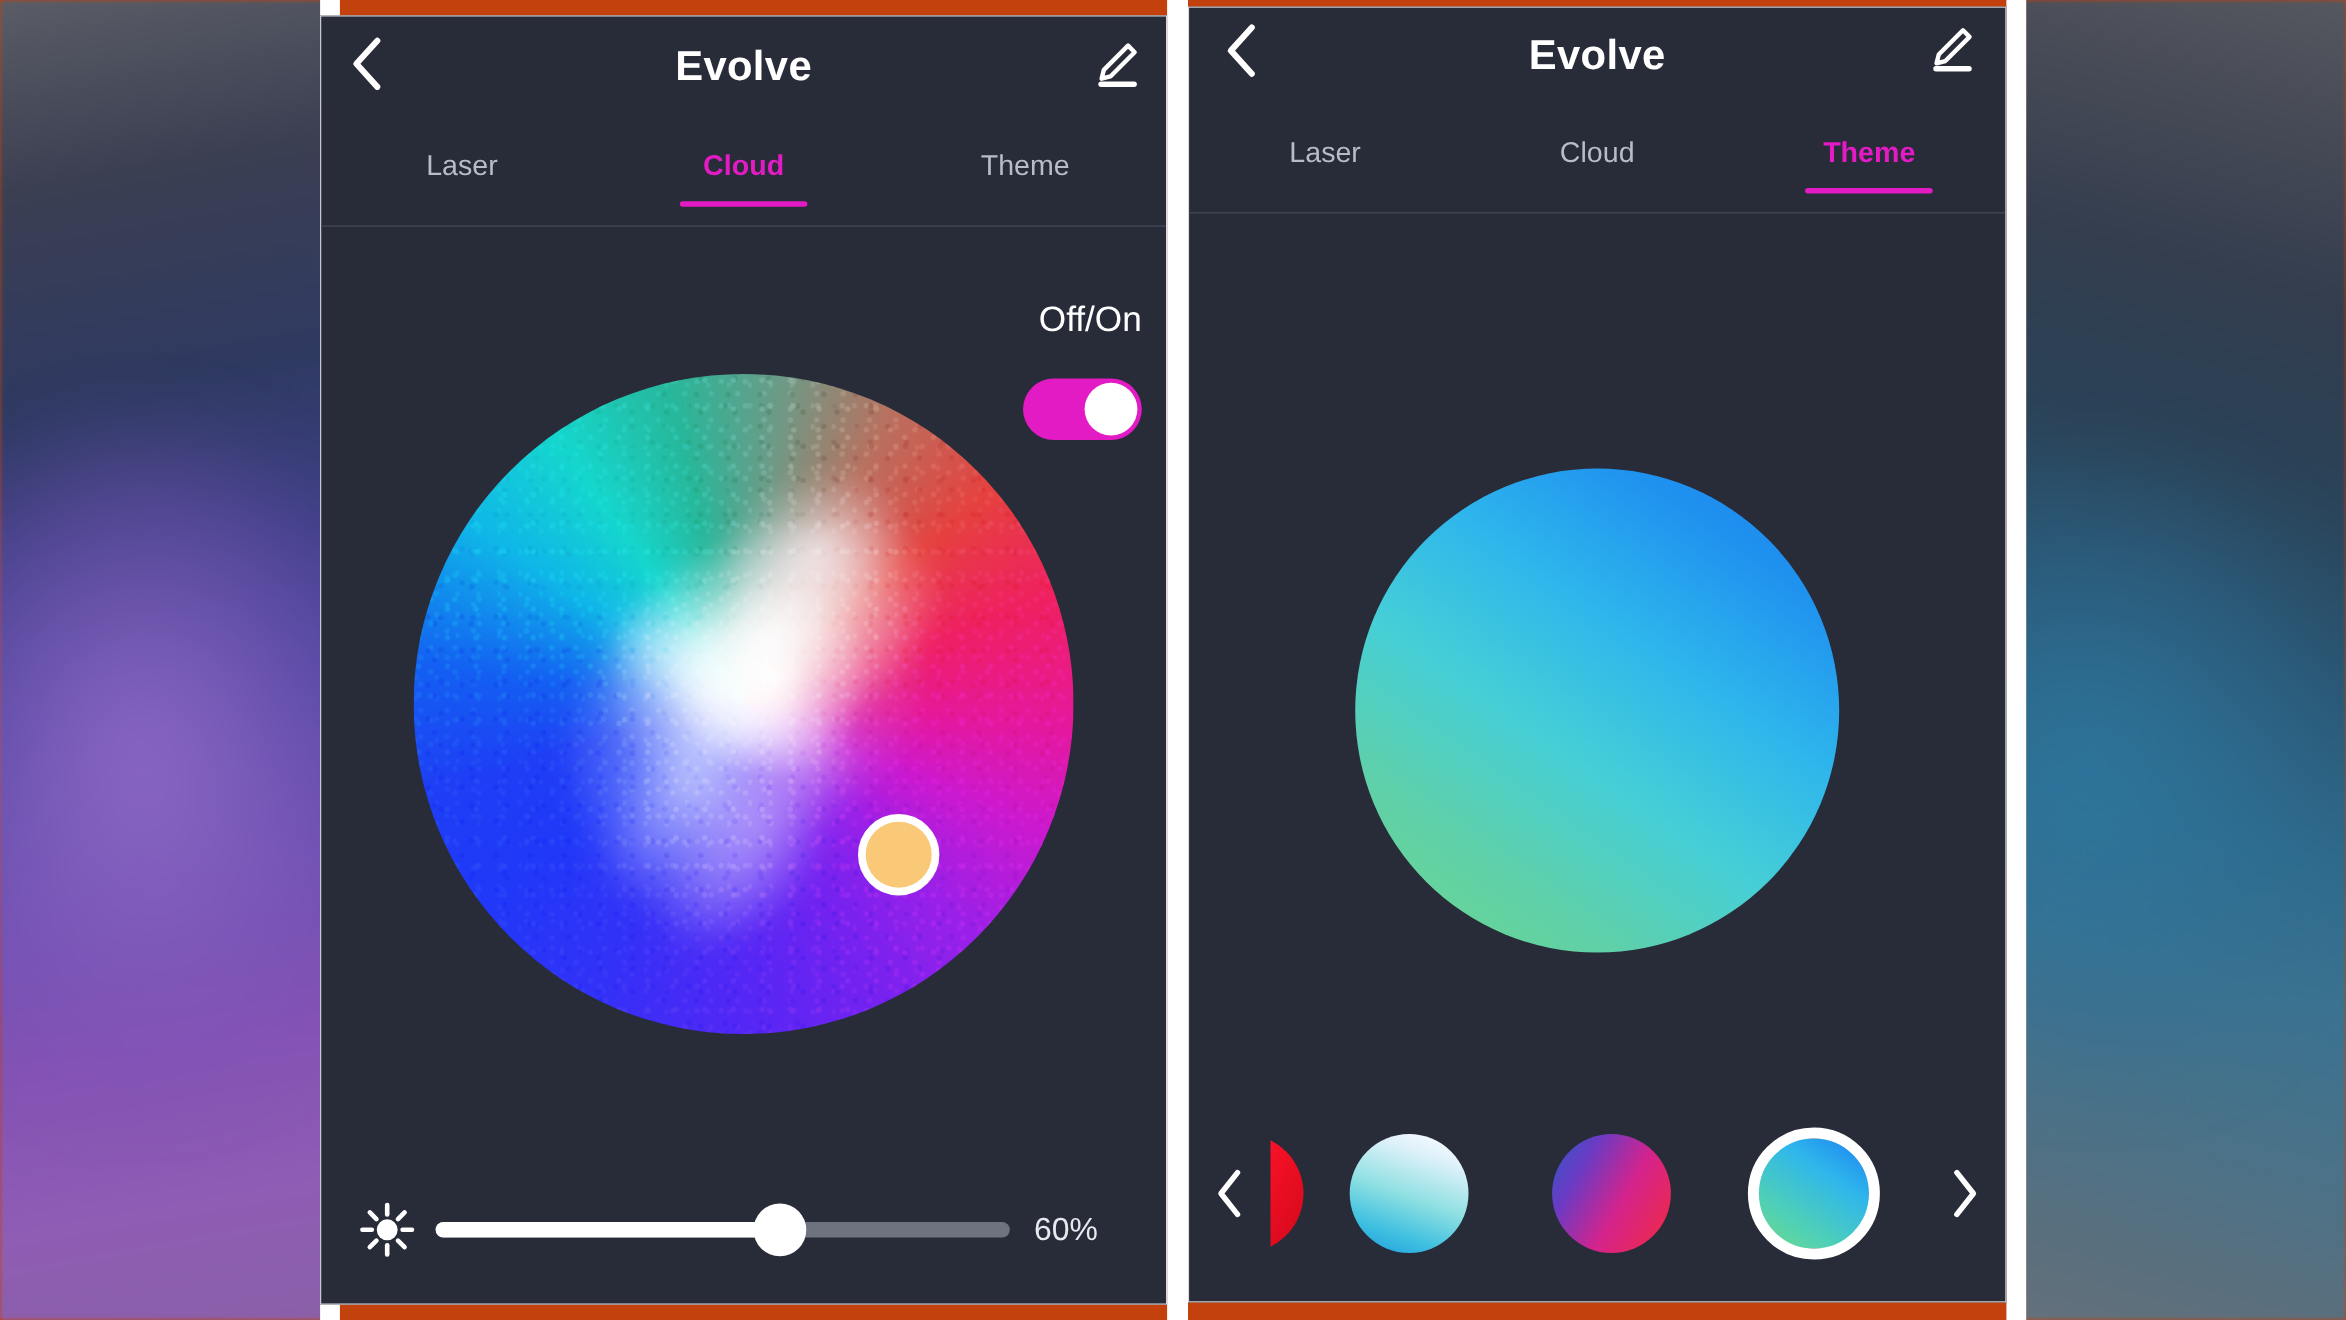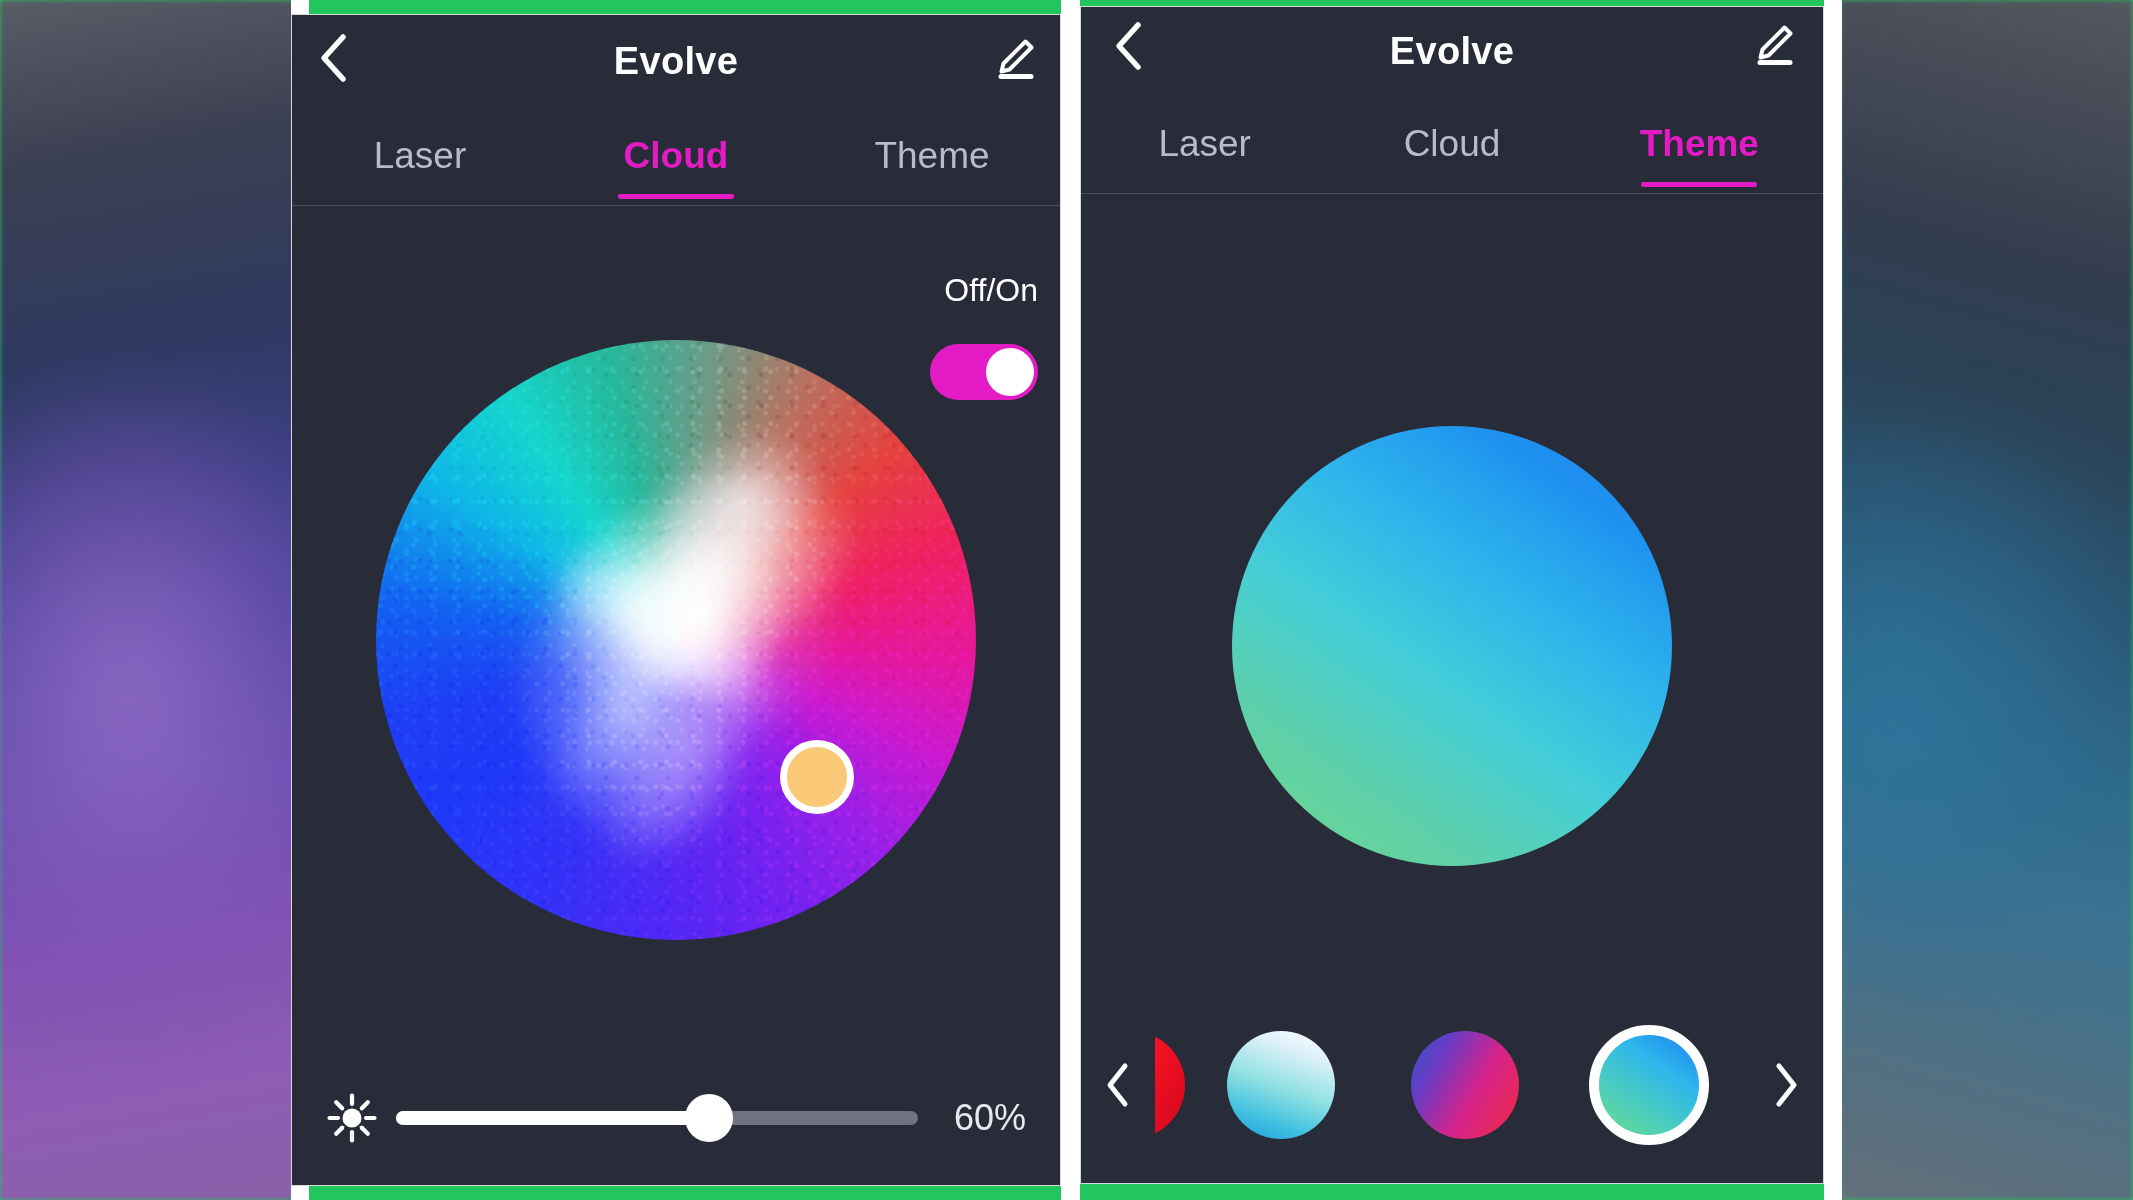--- a/index.html
+++ b/index.html
@@ -10,21 +10,21 @@
     height: 1200px;
     overflow: hidden;
     background: #ffffff;
     font-family: "Liberation Sans", sans-serif;
   }
 
   #root {
     position: relative;
     width: 2133px;
     height: 1200px;
-    background: #22c55e;
+    background: #c2410c;
   }
 
   
   .bg-left {
     position: absolute;
     left: 0; top: 0;
     width: 295px; height: 1200px;
     background:
       linear-gradient(170deg,
         #5a5d66 0%,
@@ -145,21 +145,21 @@
     padding-top: 10px;
   }
   .panel.left  .tabbar { margin-top: 24px; }
   .panel.right .tabbar { margin-top: 20px; }
 
   .tab {
     position: relative;
     flex: 1;
     text-align: center;
     color: #b8bcc8;
-    font-size: 37px;
+    font-size: 26px;
     font-weight: normal;
     padding-bottom: 22px;
   }
   .tab.active {
     color: #e31bc4;
     font-weight: bold;
   }
   .tab .underline {
     position: absolute;
     left: 50%;
@@ -315,23 +315,23 @@
     position: absolute;
     top: 50%;
     left: 60%;
     transform: translate(-50%, -50%);
     width: 48px; height: 48px;
     border-radius: 50%;
     background: #ffffff;
   }
   .slider-value {
     color: #e7e9ee;
-    font-size: 36px;
+    font-size: 29px;
     min-width: 86px;
-    text-align: right;
+    text-align: left;
   }
 
   
   .body-right { position: relative; height: 1010px; }
 
   .theme-preview {
     position: absolute;
     left: 50%;
     transform: translateX(-50%);
     top: 232px;

